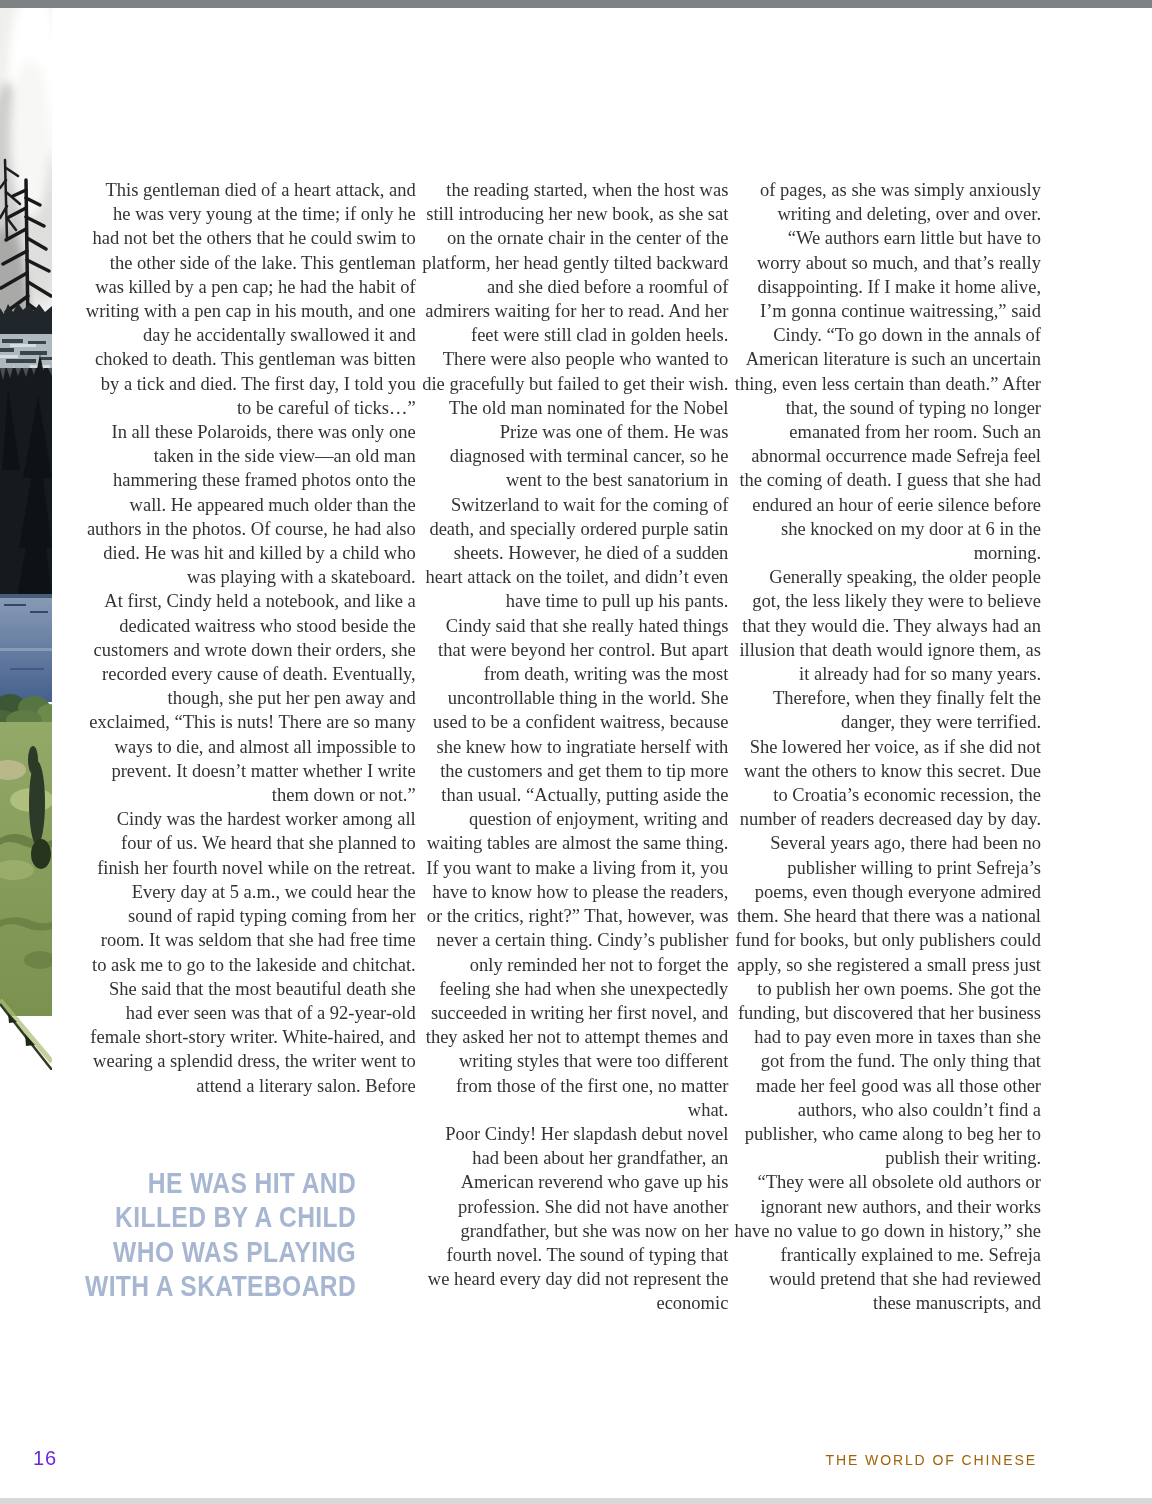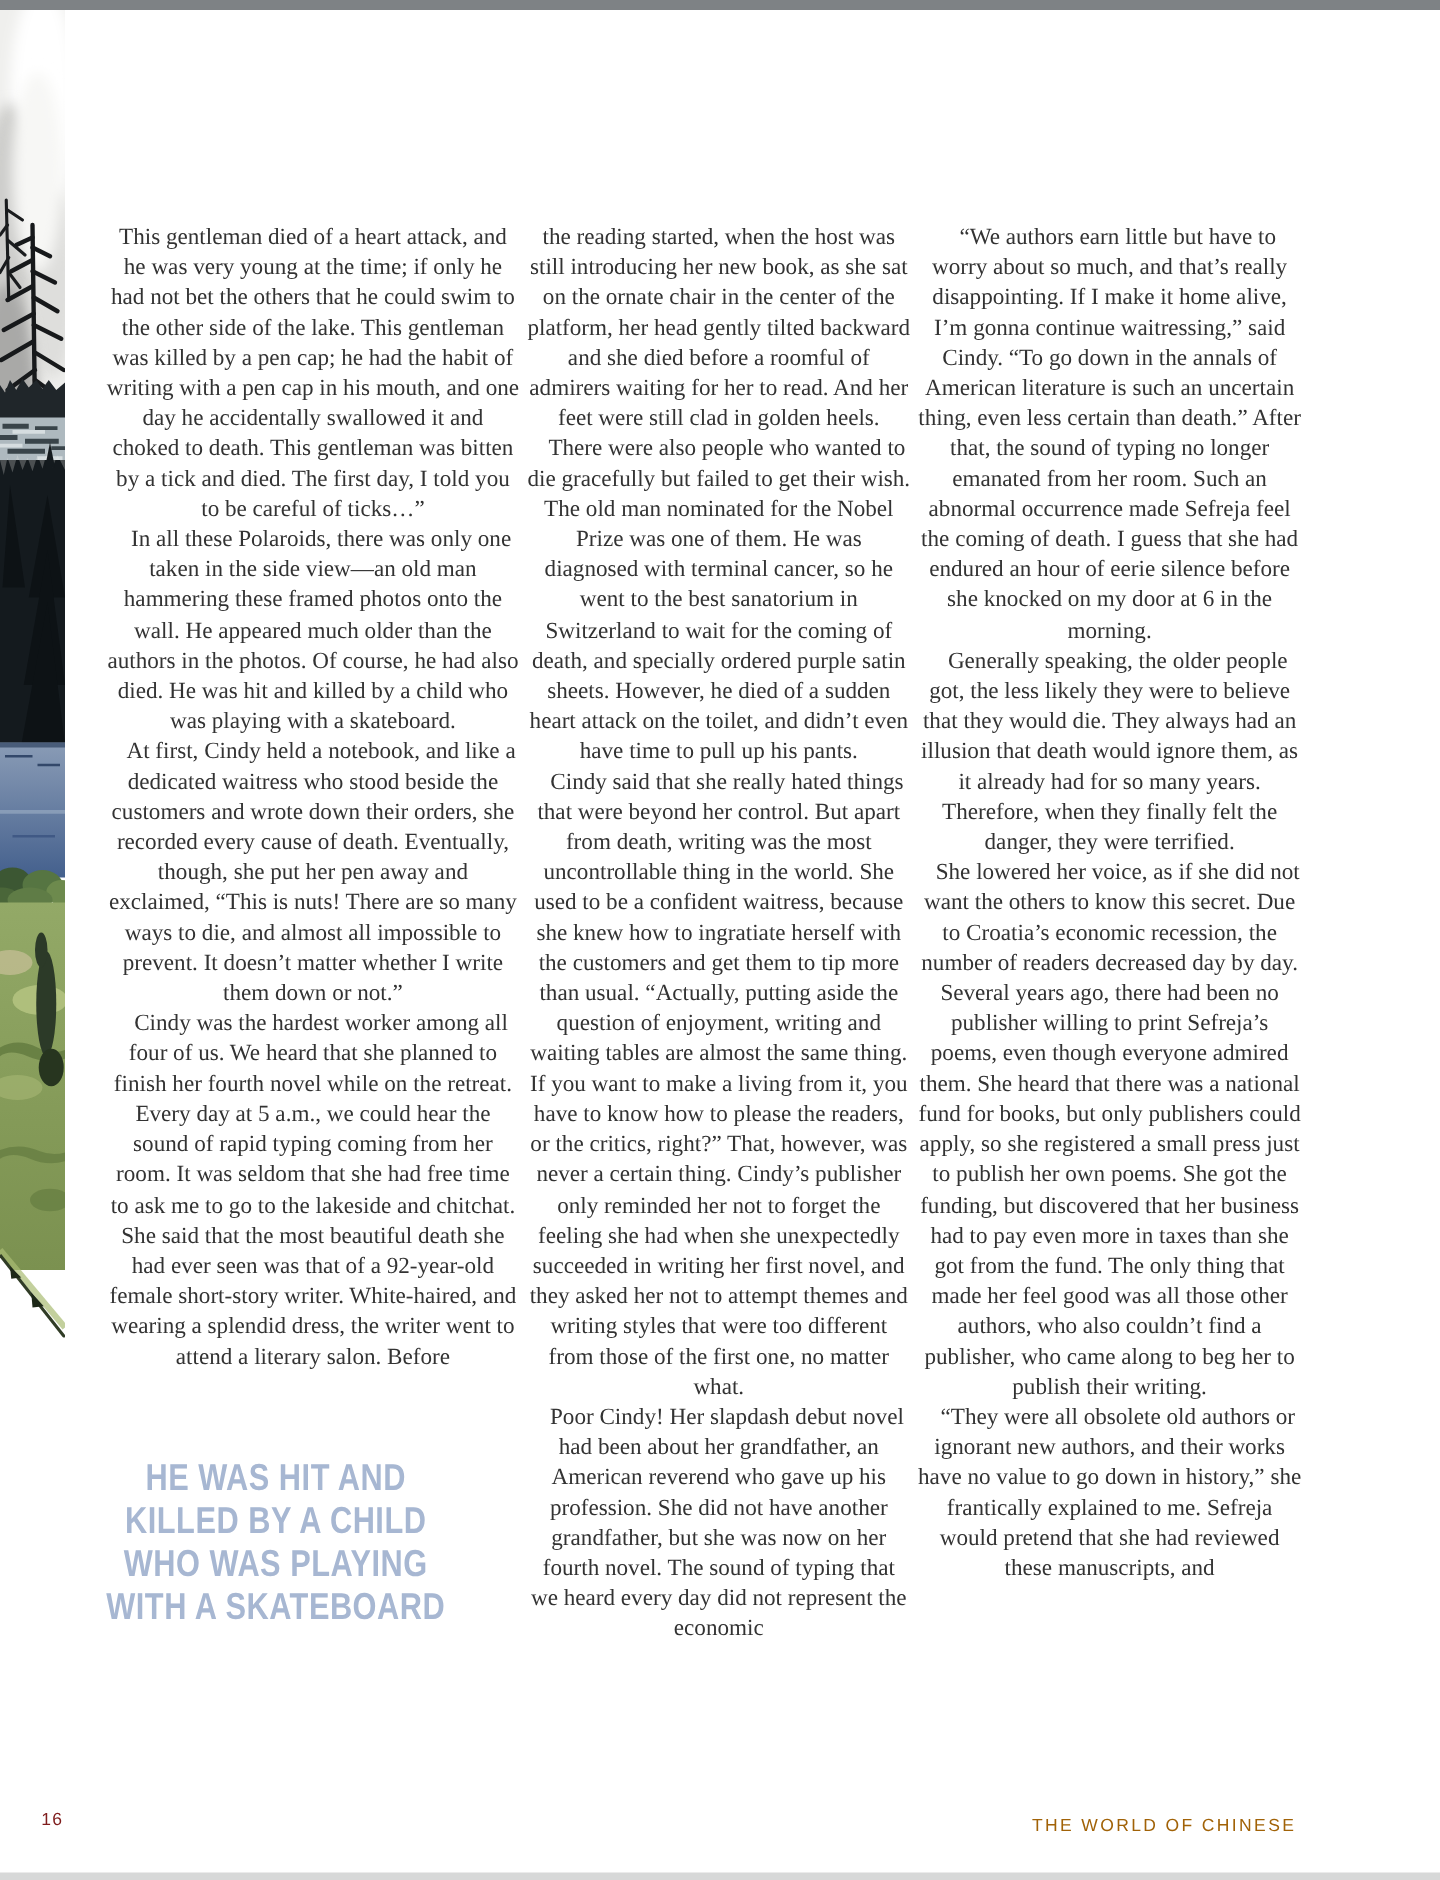--- a/index.html
+++ b/index.html
@@ -26,43 +26,43 @@
     width: 52px; height: 1062px;
   }
   .columns {
     position: absolute; left: 85px; top: 178px;
     width: 956px;
     display: flex;
     gap: 6px;
     color: #333333;
     font-size: 18.5px;
     line-height: 24.2px;
-    text-align: center;
+    text-align: right;
   }
   .col { flex: 1 1 0; }
   .col p { margin: 0; }
   .col p.ind { text-indent: 13px; }
   .pull-quote {
     margin-top: 68px;
     font-family: "Liberation Sans", sans-serif;
     font-weight: 700;
     font-size: 30px;
     line-height: 34.5px;
     letter-spacing: 0.5px;
   }
   .pull-quote .pq-line {
     transform: scaleX(0.82);
     transform-origin: left center;
     white-space: nowrap;
   }
   .footer-page-num {
     position: absolute; left: 33px; top: 1447px;
     font-family: "Liberation Sans", sans-serif;
-    font-size: 14px; letter-spacing: 1px;
-    color: #7f1d1d;
+    font-size: 20px; letter-spacing: 1px;
+    color: #6d28d9;
   }
   .footer-brand {
     position: absolute; right: 115px; top: 1452px;
     font-family: "Liberation Sans", sans-serif;
     font-size: 14px; letter-spacing: 1.9px;
     color: #a16207;
   }
 </style>
 </head>
 <body>
@@ -189,20 +189,21 @@
         <div class="pq-line">WITH A SKATEBOARD</div>
       </div>
     </div>
     <div class="col">
       <p>the reading started, when the host was still introducing her new book, as she sat on the ornate chair in the center of the platform, her head gently tilted backward and she died before a roomful of admirers waiting for her to read. And her feet were still clad in golden heels.</p>
       <p class="ind">There were also people who wanted to die gracefully but failed to get their wish. The old man nominated for the Nobel Prize was one of them. He was diagnosed with terminal cancer, so he went to the best sanatorium in Switzerland to wait for the coming of death, and specially ordered purple satin sheets. However, he died of a sudden heart attack on the toilet, and didn’t even have time to pull up his pants.</p>
       <p class="ind">Cindy said that she really hated things that were beyond her control. But apart from death, writing was the most uncontrollable thing in the world. She used to be a confident waitress, because she knew how to ingratiate herself with the customers and get them to tip more than usual. “Actually, putting aside the question of enjoyment, writing and waiting tables are almost the same thing. If you want to make a living from it, you have to know how to please the readers, or the critics, right?” That, however, was never a certain thing. Cindy’s publisher only reminded her not to forget the feeling she had when she unexpectedly succeeded in writing her first novel, and they asked her not to attempt themes and writing styles that were too different from those of the first one, no matter what.</p>
       <p class="ind">Poor Cindy! Her slapdash debut novel had been about her grandfather, an American reverend who gave up his profession. She did not have another grandfather, but she was now on her fourth novel. The sound of typing that we heard every day did not represent the economic</p>
     </div>
     <div class="col">
+      <p>of pages, as she was simply anxiously writing and deleting, over and over.</p>
       <p class="ind">“We authors earn little but have to worry about so much, and that’s really disappointing. If I make it home alive, I’m gonna continue waitressing,” said Cindy. “To go down in the annals of American literature is such an uncertain thing, even less certain than death.” After that, the sound of typing no longer emanated from her room. Such an abnormal occurrence made Sefreja feel the coming of death. I guess that she had endured an hour of eerie silence before she knocked on my door at 6 in the morning.</p>
       <p class="ind">Generally speaking, the older people got, the less likely they were to believe that they would die. They always had an illusion that death would ignore them, as it already had for so many years. Therefore, when they finally felt the danger, they were terrified.</p>
       <p class="ind">She lowered her voice, as if she did not want the others to know this secret. Due to Croatia’s economic recession, the number of readers decreased day by day. Several years ago, there had been no publisher willing to print Sefreja’s poems, even though everyone admired them. She heard that there was a national fund for books, but only publishers could apply, so she registered a small press just to publish her own poems. She got the funding, but discovered that her business had to pay even more in taxes than she got from the fund. The only thing that made her feel good was all those other authors, who also couldn’t find a publisher, who came along to beg her to publish their writing.</p>
       <p class="ind">“They were all obsolete old authors or ignorant new authors, and their works have no value to go down in history,” she frantically explained to me. Sefreja would pretend that she had reviewed these manuscripts, and</p>
     </div>
   </div>
 
   <div class="footer-page-num">16</div>
   <div class="footer-brand">THE WORLD OF CHINESE</div>
 

